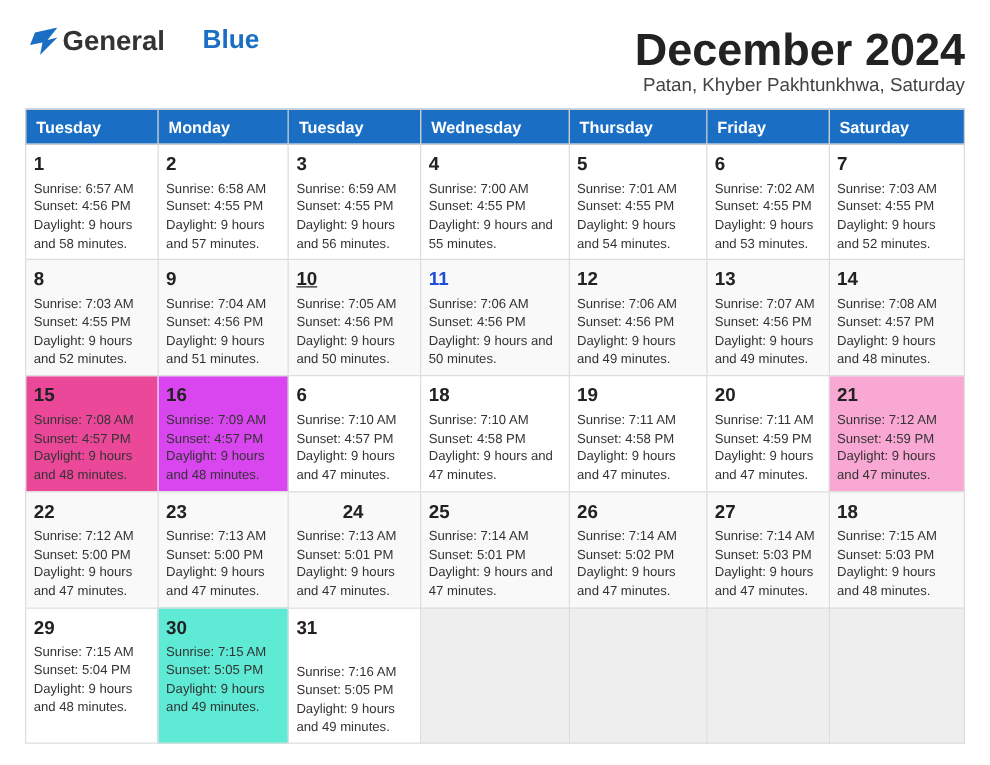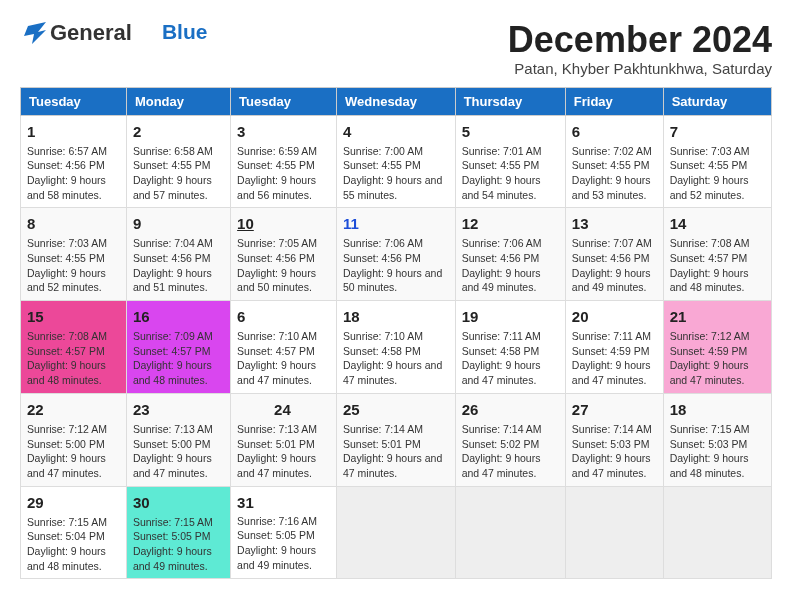--- a/index.html
+++ b/index.html
@@ -131,20 +131,20 @@
         <td style="vertical-align: top; padding: 5px 6px; font-size: 10.5px; line-height: 1.4; min-height: 85px; height: 85px; background: rgb(249, 249, 249);"><span style="font-size:15px;font-weight:bold;color:#222;display:block;margin-bottom:2px;">23</span><span style="color:#333;font-size:10.5px;">Sunrise: 7:13 AM<br>Sunset: 5:00 PM<br>Daylight: 9 hours and 47 minutes.</span></td>
         <td style="vertical-align: top; padding: 5px 6px; font-size: 10.5px; line-height: 1.4; min-height: 85px; height: 85px; background: rgb(249, 249, 249);"><span style="font-size:15px;font-weight:bold;color:#222;display:block;margin-bottom:2px;margin-left:37px;">24</span><span style="color:#333;font-size:10.5px;">Sunrise: 7:13 AM<br>Sunset: 5:01 PM<br>Daylight: 9 hours and 47 minutes.</span></td>
         <td style="vertical-align: top; padding: 5px 6px; font-size: 10.5px; line-height: 1.4; min-height: 85px; height: 85px; background: rgb(249, 249, 249);"><span style="font-size:15px;font-weight:bold;color:#222;display:block;margin-bottom:2px;">25</span><span style="color:#333;font-size:10.5px;">Sunrise: 7:14 AM<br>Sunset: 5:01 PM<br>Daylight: 9 hours and 47 minutes.</span></td>
         <td style="vertical-align: top; padding: 5px 6px; font-size: 10.5px; line-height: 1.4; min-height: 85px; height: 85px; background: rgb(249, 249, 249);"><span style="font-size:15px;font-weight:bold;color:#222;display:block;margin-bottom:2px;">26</span><span style="color:#333;font-size:10.5px;">Sunrise: 7:14 AM<br>Sunset: 5:02 PM<br>Daylight: 9 hours and 47 minutes.</span></td>
         <td style="vertical-align: top; padding: 5px 6px; font-size: 10.5px; line-height: 1.4; min-height: 85px; height: 85px; background: rgb(249, 249, 249);"><span style="font-size:15px;font-weight:bold;color:#222;display:block;margin-bottom:2px;">27</span><span style="color:#333;font-size:10.5px;">Sunrise: 7:14 AM<br>Sunset: 5:03 PM<br>Daylight: 9 hours and 47 minutes.</span></td>
         <td style="vertical-align: top; padding: 5px 6px; font-size: 10.5px; line-height: 1.4; min-height: 85px; height: 85px; background: rgb(249, 249, 249);"><span style="font-size:15px;font-weight:bold;color:#222;display:block;margin-bottom:2px;">18</span><span style="color:#333;font-size:10.5px;">Sunrise: 7:15 AM<br>Sunset: 5:03 PM<br>Daylight: 9 hours and 48 minutes.</span></td>
       </tr>
       <tr>
         <td style="vertical-align: top; padding: 5px 6px; font-size: 10.5px; line-height: 1.4; min-height: 85px; height: 85px; background: rgb(255, 255, 255);"><span style="font-size:15px;font-weight:bold;color:#222;display:block;margin-bottom:2px;">29</span><span style="color:#333;font-size:10.5px;">Sunrise: 7:15 AM<br>Sunset: 5:04 PM<br>Daylight: 9 hours and 48 minutes.</span></td>
         <td style="vertical-align: top; padding: 5px 6px; font-size: 10.5px; line-height: 1.4; min-height: 85px; height: 85px; background: #5eead4;"><span style="font-size:15px;font-weight:bold;color:#222;display:block;margin-bottom:2px;">30</span><span style="color:#333;font-size:10.5px;">Sunrise: 7:15 AM<br>Sunset: 5:05 PM<br>Daylight: 9 hours and 49 minutes.</span></td>
-        <td style="vertical-align: top; padding: 5px 6px; font-size: 10.5px; line-height: 1.4; min-height: 85px; height: 85px; background: rgb(255, 255, 255);"><span style="font-size:15px;font-weight:bold;color:#222;display:block;margin-bottom:1px;">31</span><span style="color:#333;font-size:10.5px;">Sunrise: 7:16 AM<br>Sunset: 5:05 PM<br>Daylight: 9 hours and 49 minutes.</span></td>
+        <td style="vertical-align: top; padding: 5px 6px; font-size: 10.5px; line-height: 1.4; min-height: 85px; height: 85px; background: rgb(255, 255, 255);"><span style="font-size:15px;font-weight:bold;color:#222;display:block;margin-bottom:18px;">31</span><span style="color:#333;font-size:10.5px;">Sunrise: 7:16 AM<br>Sunset: 5:05 PM<br>Daylight: 9 hours and 49 minutes.</span></td>
         <td style="vertical-align: top; padding: 5px 6px; font-size: 10.5px; line-height: 1.4; min-height: 85px; height: 85px; background: rgb(238, 238, 238);"></td>
         <td style="vertical-align: top; padding: 5px 6px; font-size: 10.5px; line-height: 1.4; min-height: 85px; height: 85px; background: rgb(238, 238, 238);"></td>
         <td style="vertical-align: top; padding: 5px 6px; font-size: 10.5px; line-height: 1.4; min-height: 85px; height: 85px; background: rgb(238, 238, 238);"></td>
         <td style="vertical-align: top; padding: 5px 6px; font-size: 10.5px; line-height: 1.4; min-height: 85px; height: 85px; background: rgb(238, 238, 238);"></td>
       </tr>
     </tbody>
 </table>
 
 </body></html>

